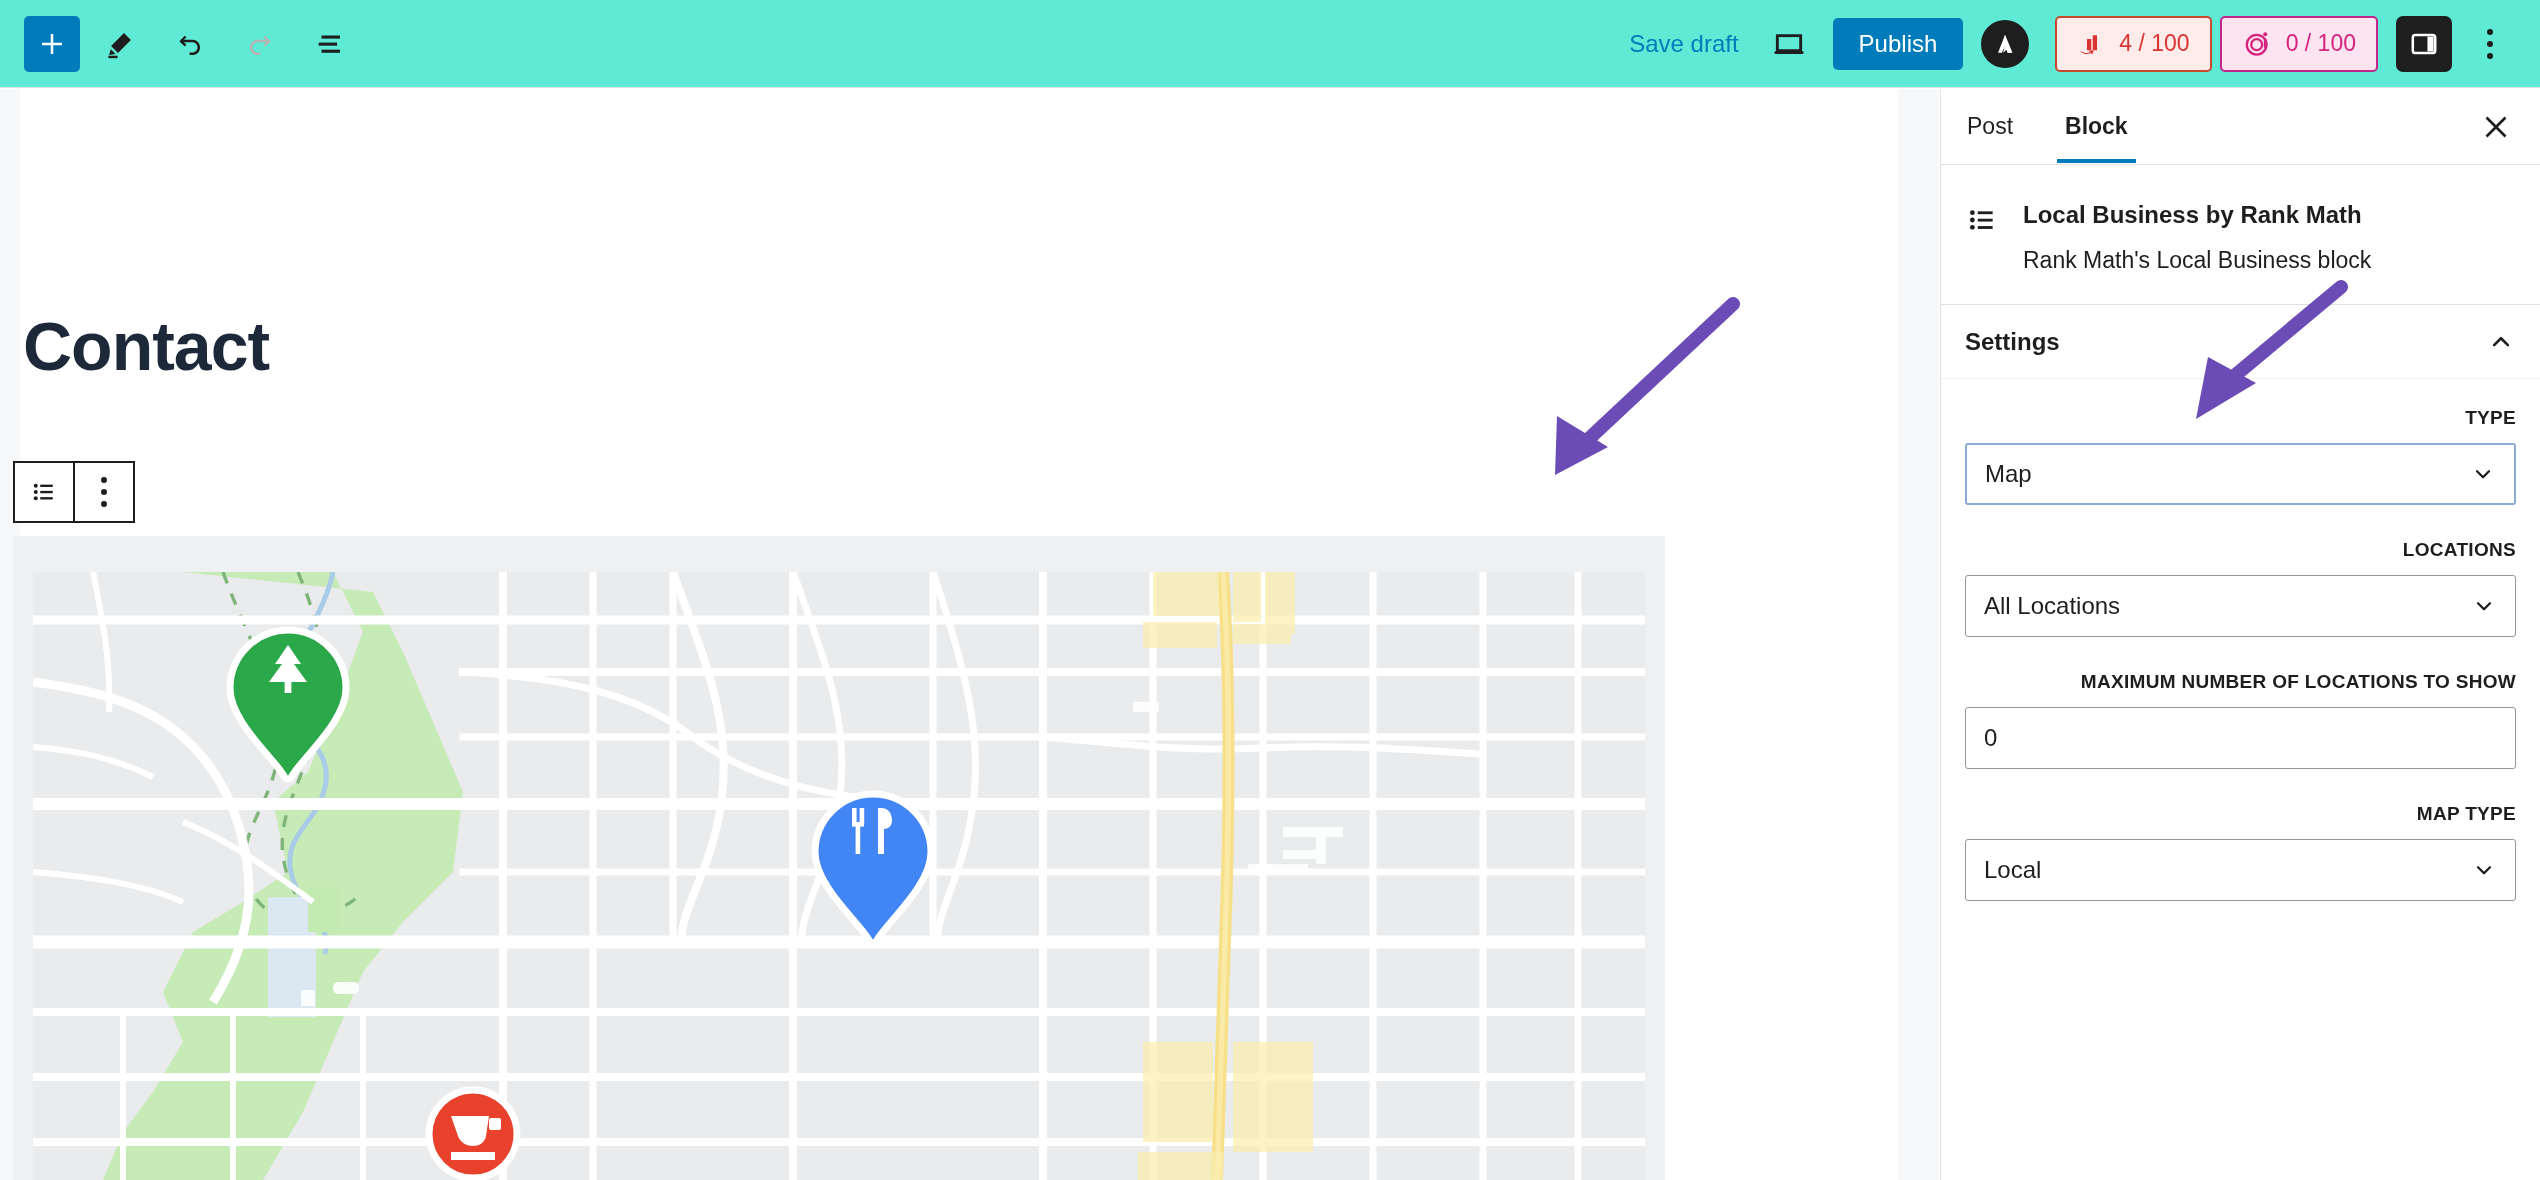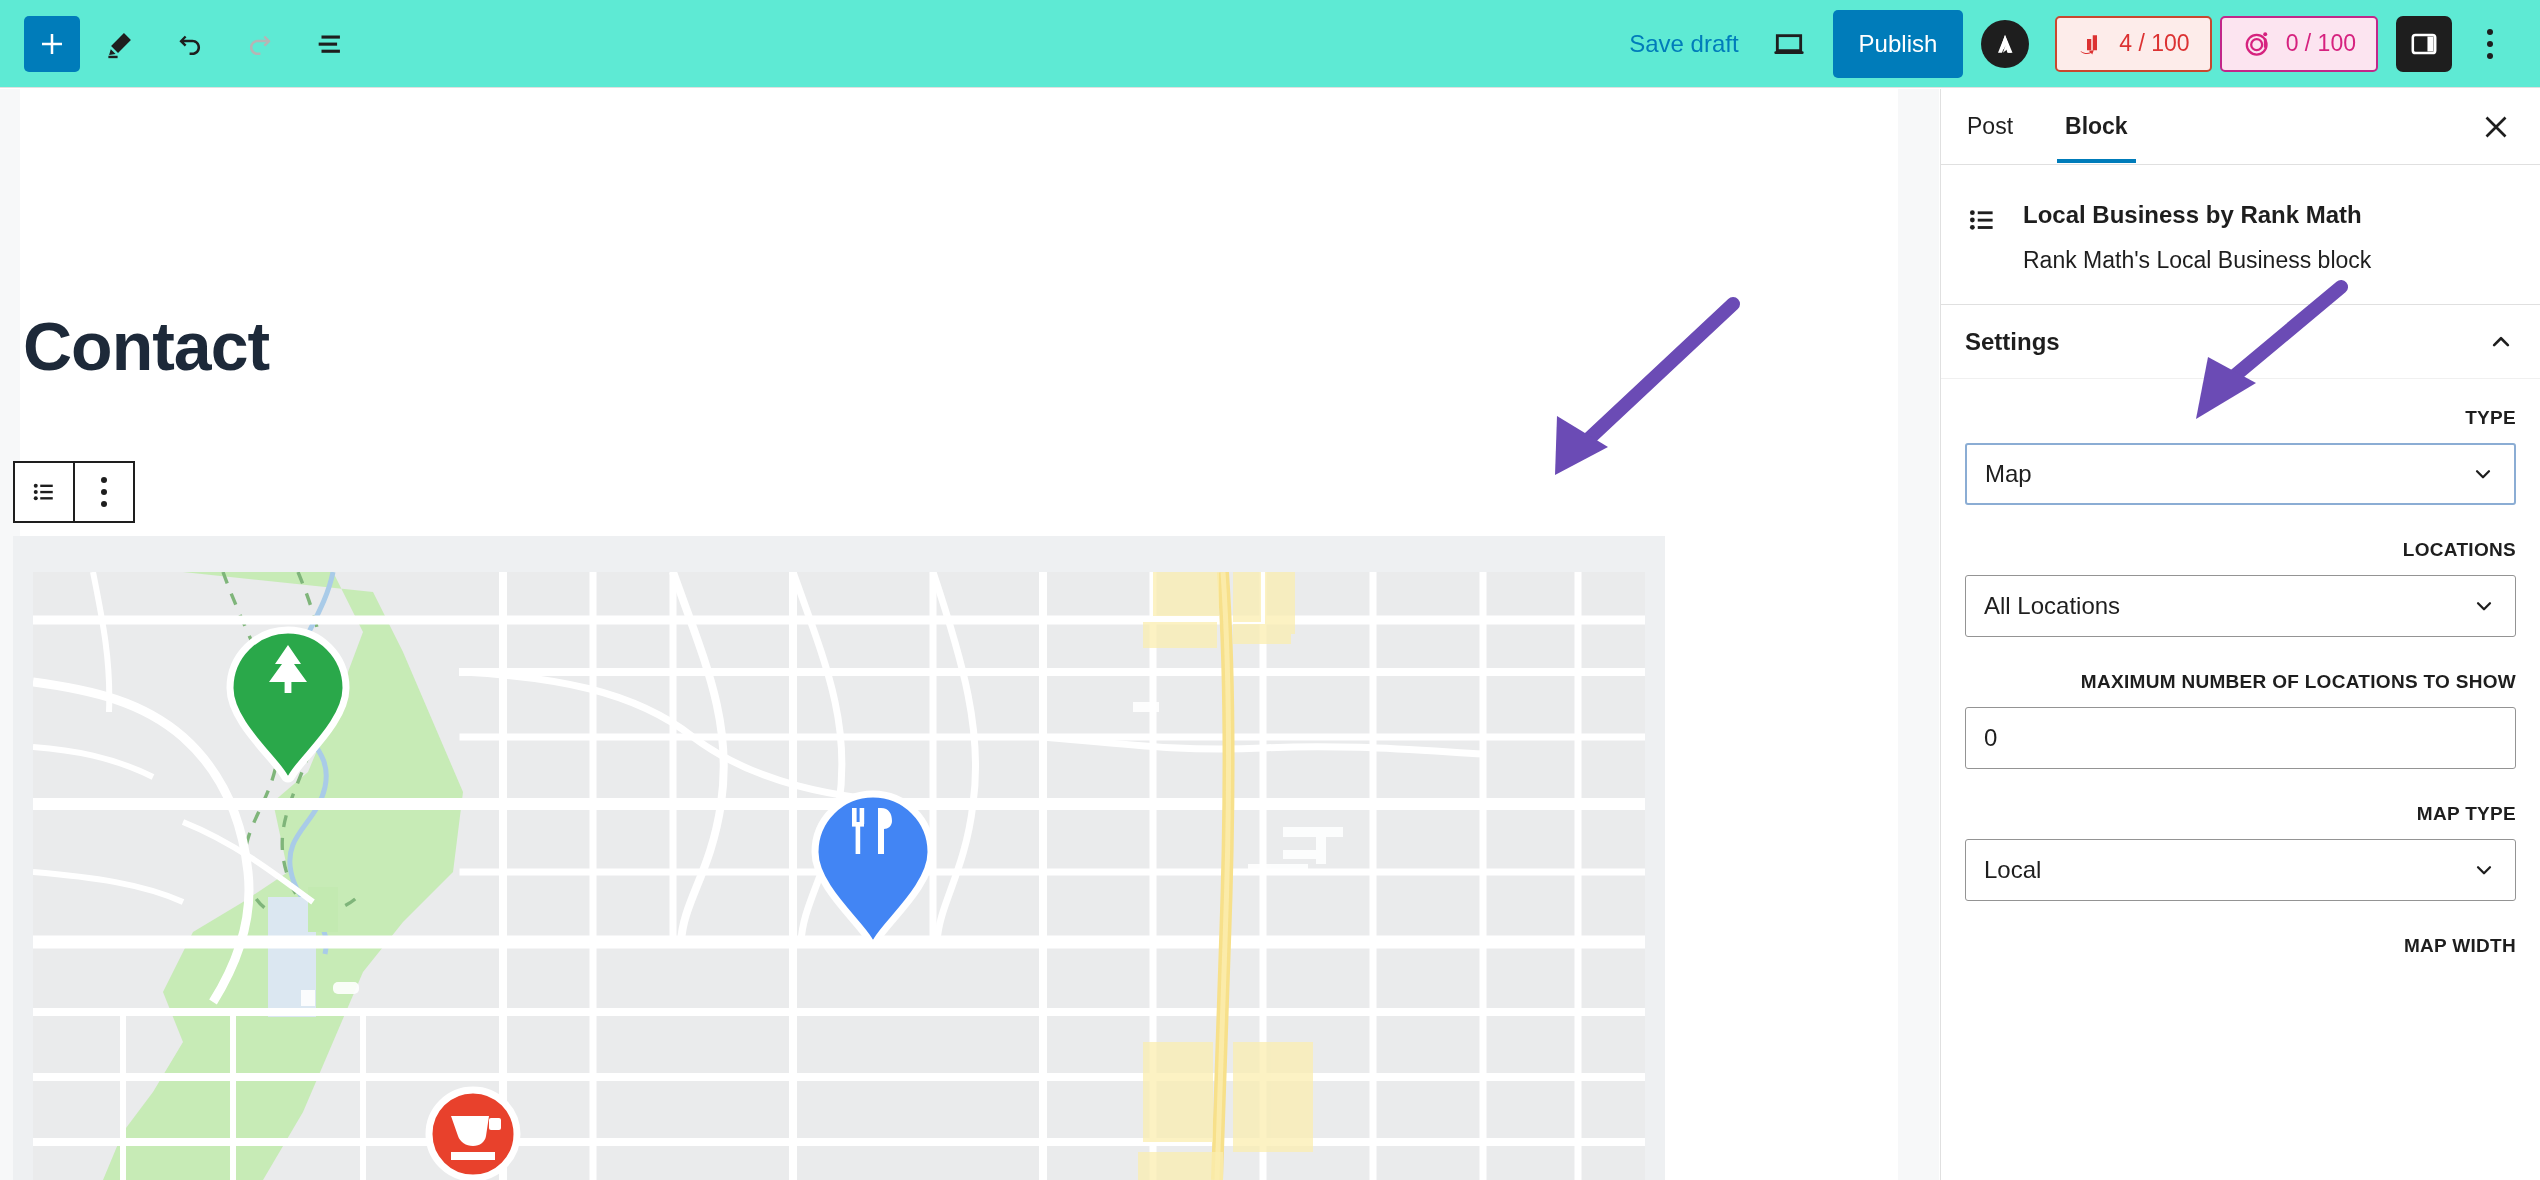--- a/index.html
+++ b/index.html
@@ -35,21 +35,21 @@
   }
 
   .save-draft {
     color: #007cba; font-size: 24px; padding: 0 20px;
     cursor: pointer; white-space: nowrap;
   }
   .btn-publish {
     background: #007cba; color: #ffffff;
     font-size: 24px; font-weight: 400;
     border-radius: 5px; border: none;
-    height: 68px; padding: 0 26px; margin-left: 14px;
+    height: 52px; padding: 0 26px; margin-left: 14px;
     cursor: pointer; font-family: "Liberation Sans", sans-serif;
   }
   .avatar-a {
     width: 48px; height: 48px; border-radius: 50%;
     background: #1e1e1e; margin: 0 18px;
     display: flex; align-items: center; justify-content: center;
   }
   .score-badge {
     height: 56px; border-radius: 5px;
     display: flex; align-items: center; gap: 12px;
@@ -498,23 +498,20 @@
       <div class="field">
         <label class="field-label">MAP TYPE</label>
         <div class="ctrl">
           <span>Local</span>
           <svg class="chev" width="26" height="26" viewBox="0 0 24 24">
             <path d="M6.5 9.5L12 15l5.5-5.5" fill="none" stroke="#1e1e1e" stroke-width="2.1" stroke-linecap="round" stroke-linejoin="round"></path>
           </svg>
         </div>
       </div>
 
-      <div class="field">
-        <label class="field-label">MAP WIDTH</label>
-      </div>
     </div>
 
     <svg class="annot" style="left:215px; top:182px;" width="210" height="175">
       <g>
         <line x1="185" y1="16" x2="70" y2="112" stroke="#6b4bb5" stroke-width="14" stroke-linecap="round"></line>
         <path d="M40 148 L52 86 L100 112 Z" fill="#6b4bb5"></path>
       </g>
     </svg>
   </div>
 

